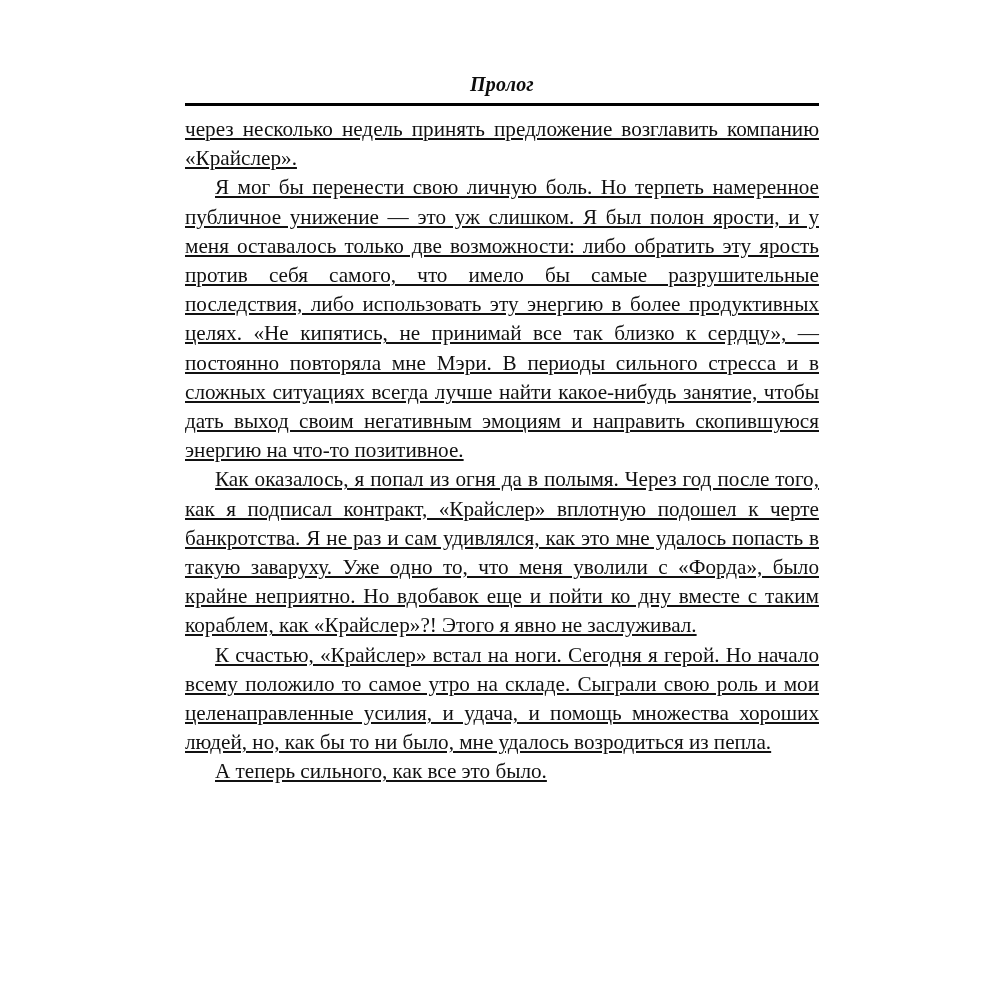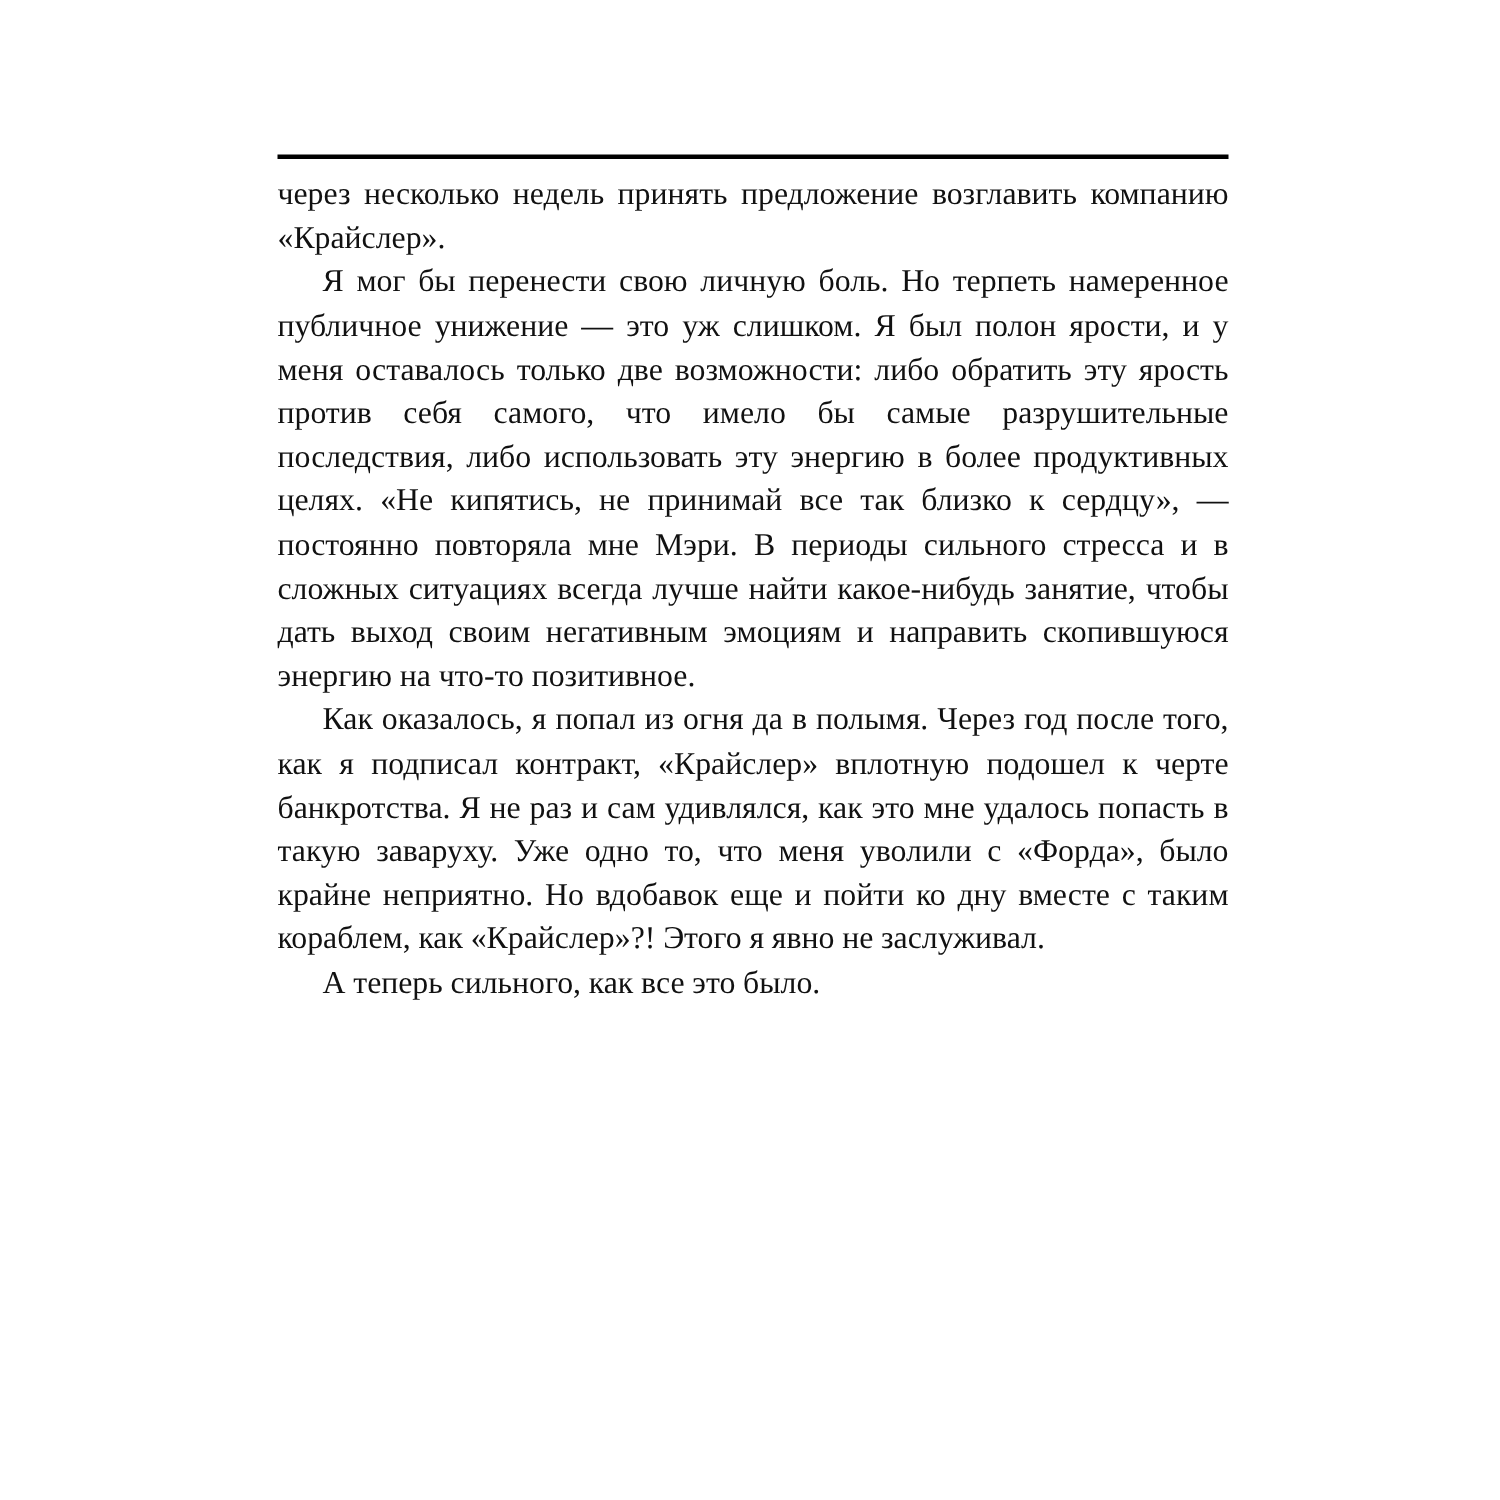--- a/index.html
+++ b/index.html
@@ -58,34 +58,37 @@
   .para {
     margin: 0;
     font-size: 21.2px;
     line-height: 29.2px;
     text-align: justify;
     text-justify: inter-word;
     text-indent: 30px;
     color: #111111;
     hyphens: none;
     word-spacing: -0.1px;
+    text-decoration: underline;
   }
 
   .para.no-indent {
     text-indent: 0;
   }
 </style>
 </head>
 <body>
 
 <div id="page">
 
+  <div class="running-head">Пролог</div>
 
   <div class="head-rule"></div>
 
   <div class="text-block" id="text-block">
       <p class="para no-indent">через несколько недель принять предложение возглавить компанию «Крайслер».</p>
       <p class="para">Я мог бы перенести свою личную боль. Но терпеть намеренное публичное унижение — это уж слишком. Я был полон ярости, и у меня оставалось только две возможности: либо обратить эту ярость против себя самого, что имело бы самые разрушительные последствия, либо использовать эту энергию в более продуктивных целях. «Не кипятись, не принимай все так близко к сердцу», — постоянно повторяла мне Мэри. В периоды сильного стресса и в сложных ситуациях всегда лучше найти какое-нибудь занятие, чтобы дать выход своим негативным эмоциям и направить скопившуюся энергию на что-то позитивное.</p>
       <p class="para">Как оказалось, я попал из огня да в полымя. Через год после того, как я подписал контракт, «Крайслер» вплотную подошел к черте банкротства. Я не раз и сам удивлялся, как это мне удалось попасть в такую заваруху. Уже одно то, что меня уволили с «Форда», было крайне неприятно. Но вдобавок еще и пойти ко дну вместе с таким кораблем, как «Крайслер»?! Этого я явно не заслуживал.</p>
+      <p class="para">К счастью, «Крайслер» встал на ноги. Сегодня я герой. Но начало всему положило то самое утро на складе. Сыграли свою роль и мои целенаправленные усилия, и удача, и помощь множества хороших людей, но, как бы то ни было, мне удалось возродиться из пепла.</p>
       <p class="para">А теперь сильного, как все это было.</p>
     </div>
 
 </div>
 
 </body></html>

